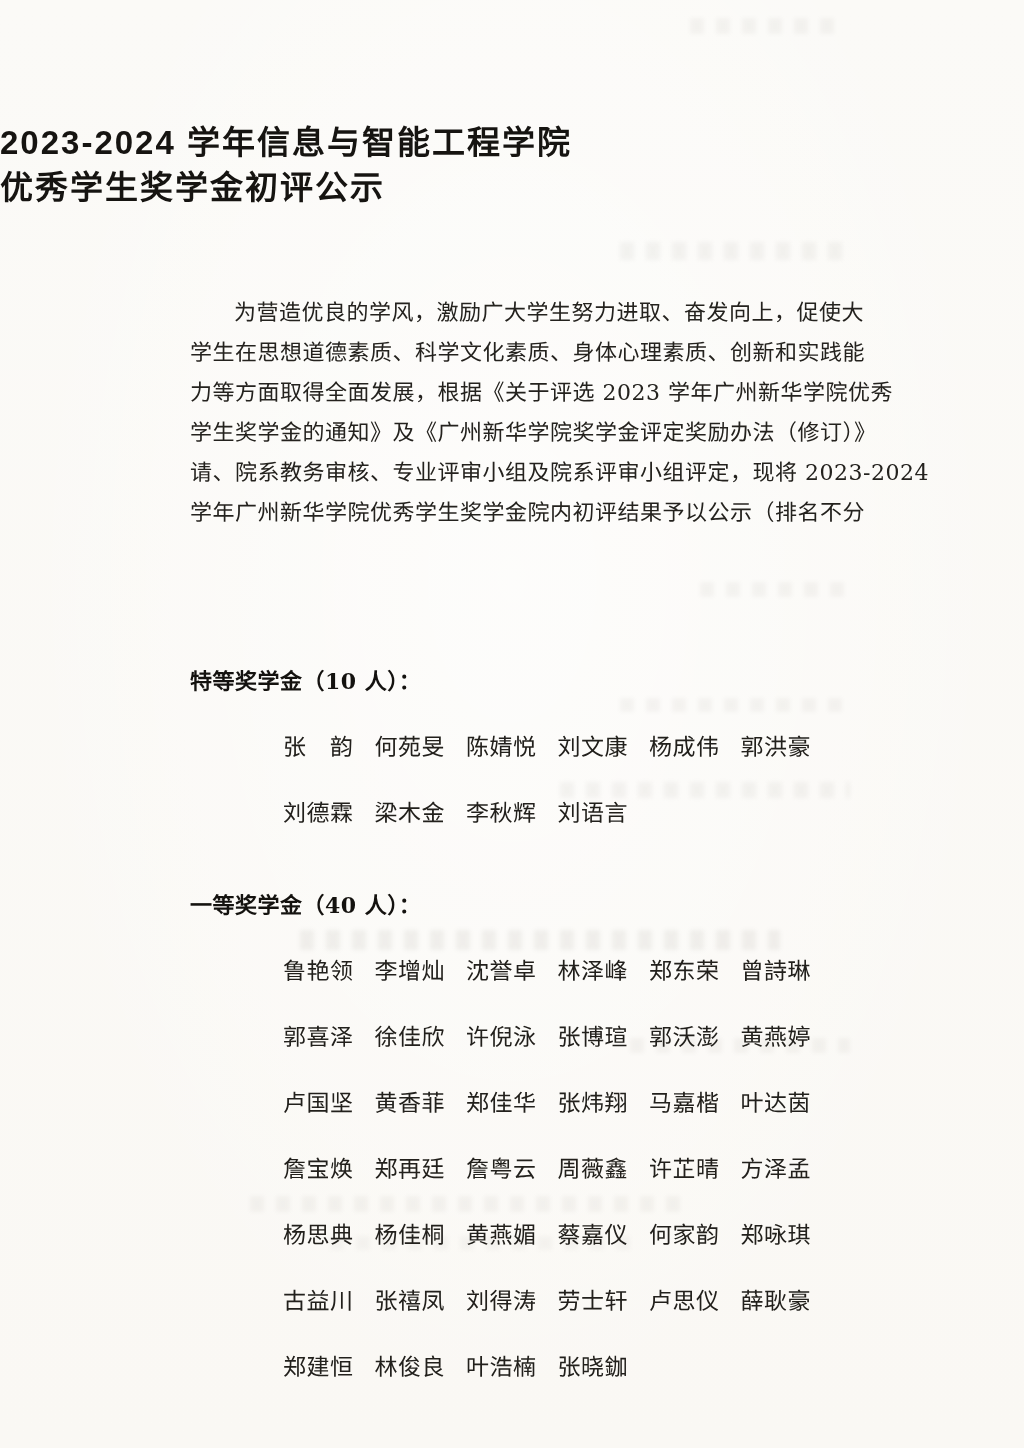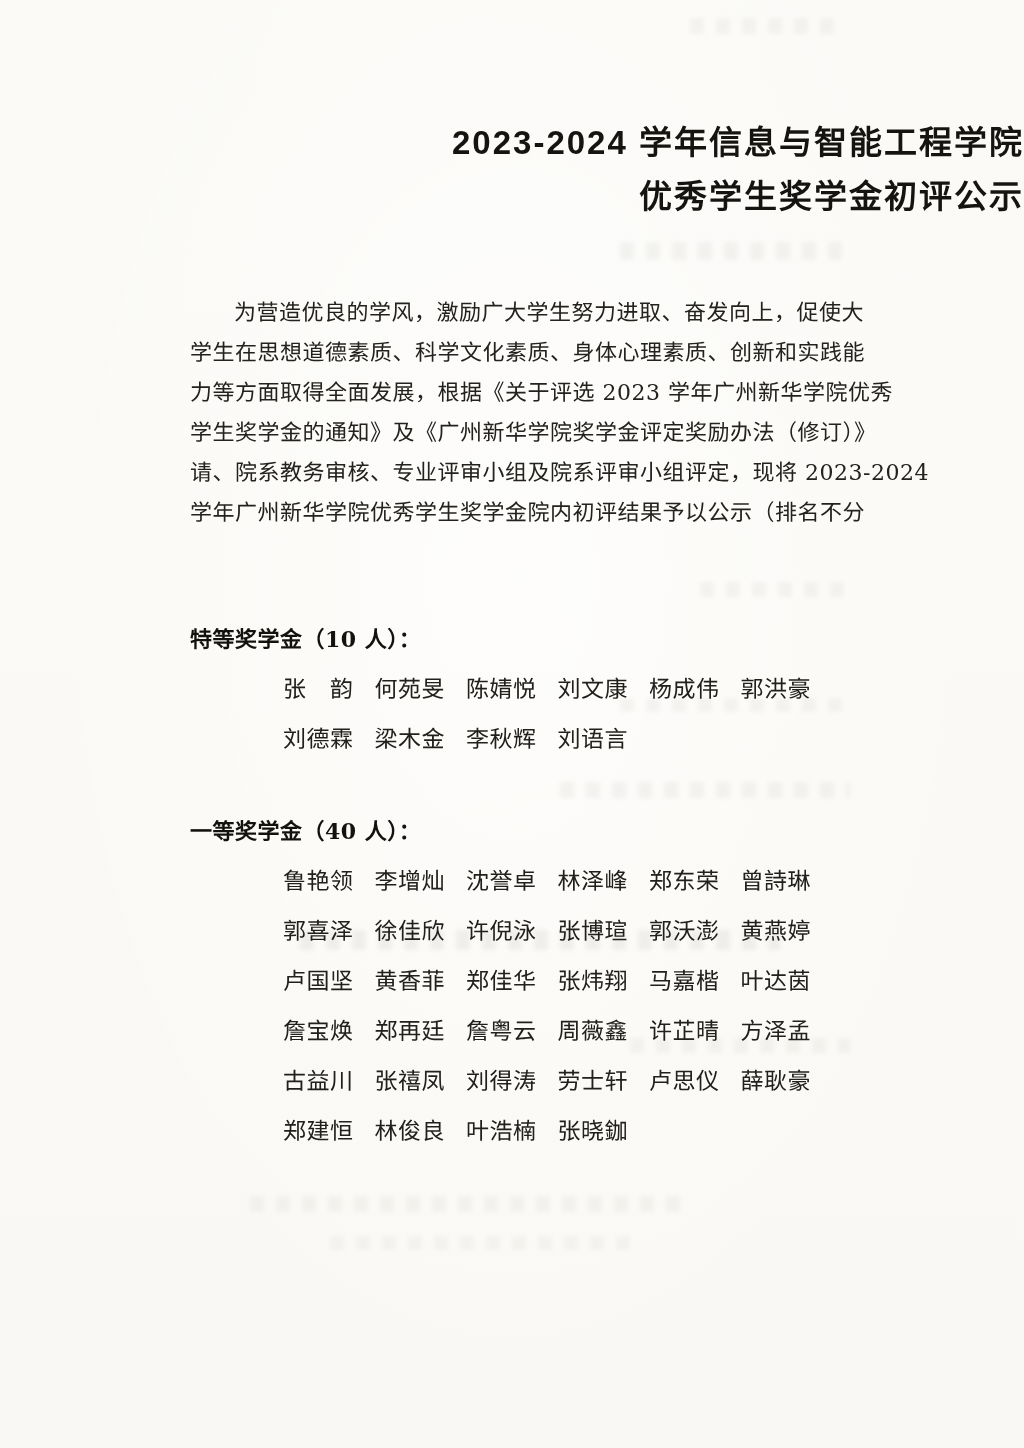--- a/index.html
+++ b/index.html
@@ -25,46 +25,47 @@
   .s3{left:700px;top:582px;width:150px;height:15px;opacity:.07;}
   .s4{left:620px;top:698px;width:230px;height:14px;opacity:.07;}
   .s5{left:560px;top:782px;width:290px;height:16px;opacity:.08;}
   .s6{left:300px;top:930px;width:480px;height:20px;opacity:.10;}
   .s7{left:630px;top:1038px;width:220px;height:15px;opacity:.07;}
   .s8{left:250px;top:1196px;width:430px;height:16px;opacity:.07;}
   .s9{left:330px;top:1236px;width:300px;height:14px;opacity:.06;}
 
   .title-block{
     position:absolute;left:0;top:124px;width:1024px;
-    text-align:right;
+    text-align:left;
     font-family:"Liberation Sans","DejaVu Sans",sans-serif;
     font-weight:700;color:#161411;
   }
   .title-line{font-size:33px;line-height:38px;letter-spacing:2px;}
-  .title-line + .title-line{margin-top:16px;}
+  .title-line + .title-line{margin-top:7px;}
 
   .para{
     position:absolute;left:190px;top:293px;width:668px;
     font-size:22px;color:#24221e;
   }
   .para-line{
     height:40px;line-height:40px;white-space:nowrap;
     letter-spacing:.5px;
   }
   .para-line.indent{text-indent:2em;text-align:right;}
 
   .sections{position:absolute;left:190px;top:624px;width:670px;}
   .sec-heading{
     font-weight:700;font-size:22px;line-height:30px;color:#14120f;
     letter-spacing:.5px;
+    margin-top:42px;
   }
   .name-row{
     display:flex;gap:21px;
     padding-left:93px;
-    margin-top:20px;
+    margin-top:36px;
     font-size:23px;line-height:30px;
     white-space:nowrap;color:#22201c;
     letter-spacing:.5px;
   }
   .section + .section{margin-top:62px;}
 </style>
 </head>
 <body>
 
 <div class="page">
@@ -139,20 +140,28 @@
         </div>
         <div class="name-row">
           <span class="student">詹宝焕</span>
           <span class="student">郑再廷</span>
           <span class="student">詹粤云</span>
           <span class="student">周薇鑫</span>
           <span class="student">许芷晴</span>
           <span class="student">方泽孟</span>
         </div>
         <div class="name-row">
+          <span class="student">杨思典</span>
+          <span class="student">杨佳桐</span>
+          <span class="student">黄燕媚</span>
+          <span class="student">蔡嘉仪</span>
+          <span class="student">何家韵</span>
+          <span class="student">郑咏琪</span>
+        </div>
+        <div class="name-row">
           <span class="student">古益川</span>
           <span class="student">张禧凤</span>
           <span class="student">刘得涛</span>
           <span class="student">劳士轩</span>
           <span class="student">卢思仪</span>
           <span class="student">薛耿豪</span>
         </div>
         <div class="name-row">
           <span class="student">郑建恒</span>
           <span class="student">林俊良</span>

